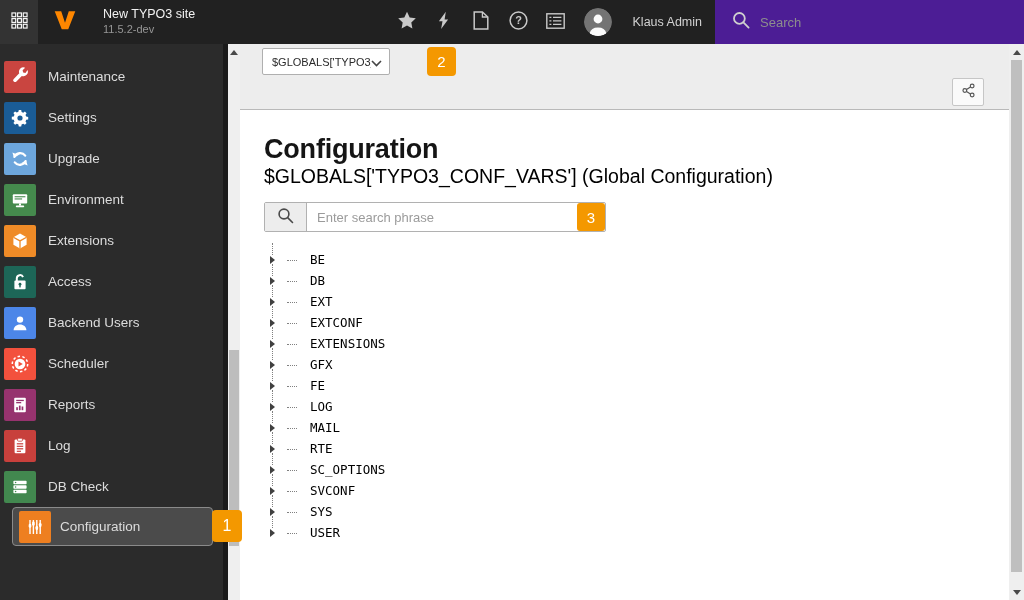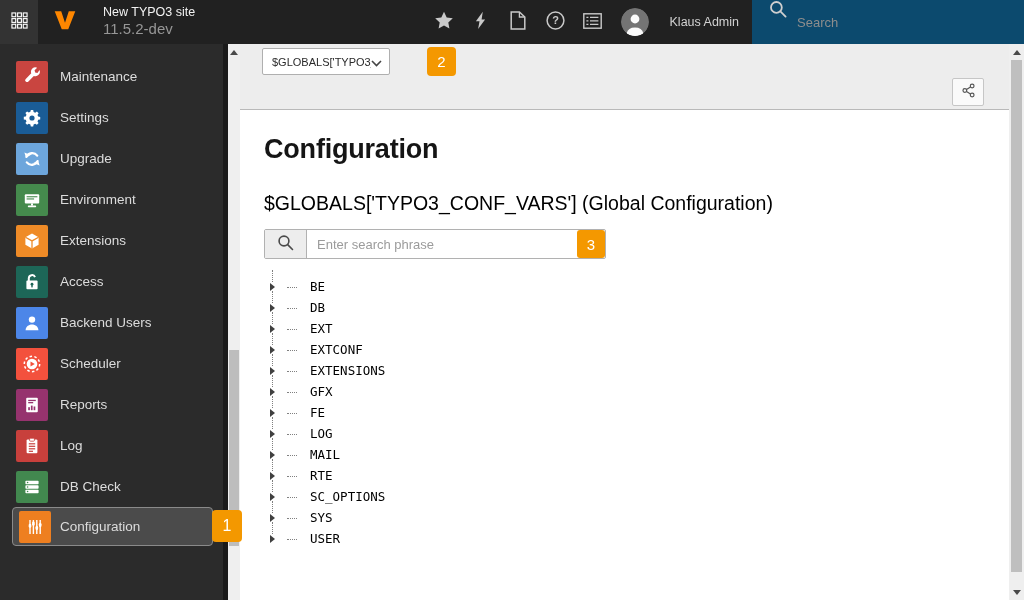--- a/index.html
+++ b/index.html
@@ -6,34 +6,34 @@
   html,body { width:1024px; height:600px; overflow:hidden; }
   body { font-family:"Liberation Sans","DejaVu Sans",sans-serif; background:#fff; }
   #app { position:relative; width:1024px; height:600px; overflow:hidden; }
 
   
   #topbar { position:absolute; left:0; top:0; width:1024px; height:44px; background:#212121; display:flex; align-items:stretch; z-index:40; }
   .tb-grid { width:38px; height:44px; background:#333; border:0; display:flex; align-items:center; justify-content:center; cursor:pointer; }
   .tb-brand { display:flex; align-items:center; padding-left:14px; cursor:pointer; }
   .tb-titles { margin-left:25px; line-height:1.25; }
   .tb-site { font-size:12.5px; color:#f2f2f2; white-space:nowrap; }
-  .tb-ver { font-size:15px; color:#969696; }
+  .tb-ver { font-size:11px; color:#969696; }
   .tb-spacer { flex:1; }
   .tb-actions { display:flex; align-items:stretch; }
   .tb-iconbtn { width:37px; background:transparent; border:0; display:flex; align-items:center; justify-content:center; cursor:pointer; }
   .tb-user { display:flex; align-items:center; gap:21px; padding:0 13px 0 10px; cursor:pointer; }
   .avatar { width:28px; height:28px; border-radius:50%; overflow:hidden; display:block; }
   .tb-username { font-size:12.5px; color:#d2d2d2; white-space:nowrap; }
-  .tb-search { width:272px; background:#0c4a6e; display:flex; gap:10px; padding-left:17px; }
+  .tb-search { width:309px; background:#4c1d95; display:flex; align-items:center; gap:10px; padding-left:17px; }
   .tb-search input { background:transparent; border:0; outline:0; color:#c9c9c9; font-size:13px; width:200px; }
   .tb-search input::placeholder { color:#8d8d8d; }
 
   
   #sidebar { position:absolute; left:0; top:44px; width:228px; height:556px; background:#2b2b2b; border-right:5px solid #1a1a1a; padding-top:12px; z-index:20; }
-  .mitem { height:41px; display:flex; align-items:center; padding-left:16px; cursor:pointer; }
+  .mitem { height:41px; display:flex; align-items:center; padding-left:4px; cursor:pointer; }
   .tile { width:32px; min-width:32px; height:32px; border-radius:2px; display:flex; align-items:center; justify-content:center; }
   .mlabel { margin-left:12px; font-size:13.5px; color:#dcdcdc; white-space:nowrap; }
   .msection { height:41px; margin-top:11px; display:flex; align-items:center; padding:0 26px 0 16px; cursor:pointer; }
   .msection .tile { background:transparent; }
   .msection .chev { margin-left:auto; display:flex; }
   .mitem.active { position:relative; margin-left:12px; width:201px; height:39px; background:#4b4b4b; border:1px solid #8a8a8a; border-radius:4px; padding-left:6px; }
   .mitem.active .mlabel { margin-left:9px; }
 
   .tour-badge { color:#fff; display:flex; align-items:center; justify-content:center; font-size:15px; border-radius:4px; }
   #badge1 { position:absolute; left:199px; top:2px; width:30px; height:32px; z-index:50; font-size:16px; }
@@ -47,21 +47,21 @@
   
   #docheader { position:absolute; left:240px; top:44px; width:769px; height:66px; background:#ededed; border-bottom:1px solid #b9b9b9; z-index:10; }
   .mod-select { position:absolute; left:22px; top:4px; width:128px; height:27px; background:#fff; border:1px solid #afafaf; border-radius:2px; display:flex; align-items:center; padding:0 7px 0 9px; cursor:pointer; }
   .mod-select .val { font-size:11px; color:#2a2a2a; white-space:nowrap; overflow:hidden; flex:1; }
   #badge2 { position:absolute; left:187px; top:3px; width:29px; height:29px; }
   .share-btn { position:absolute; right:25px; top:34px; width:32px; height:28px; background:#fafafa; border:1px solid #c6c6c6; border-radius:2px; display:flex; align-items:center; justify-content:center; cursor:pointer; }
 
   
   #main { position:absolute; left:240px; top:110px; width:769px; height:490px; background:#fff; padding:24px 0 0 24px; }
   #page-title { font-size:27px; font-weight:bold; color:#151515; letter-spacing:-0.2px; }
-  #section-heading { margin-top:27px; font-size:19.5px; font-weight:400; color:#000; }
+  #section-heading { font-size:19.5px; font-weight:400; color:#000; }
   .searchgroup { margin-top:14px; width:342px; height:30px; border:1px solid #b1b1b1; border-radius:2px; display:flex; align-items:stretch; background:#fff; }
   .sg-addon { width:42px; background:#ededed; border-right:1px solid #b1b1b1; display:flex; align-items:center; justify-content:center; }
   .sg-input { flex:1; border:0; outline:0; padding:0 10px; font-size:13px; color:#333; min-width:0; background:transparent; }
   .sg-input::placeholder { color:#9b9b9b; }
   .sg-badge { width:28px; border-radius:3px; }
 
   .tree { list-style:none; margin:17px 0 0; padding-left:6px; font-family:"DejaVu Sans Mono","Liberation Mono",monospace; font-size:12.5px; color:#000; }
   .tnode { height:21px; display:flex; align-items:center; position:relative; cursor:pointer;gap:10px; }
   .tnode::before { content:""; position:absolute; left:2px; top:-6px; height:12px; border-left:1px dotted #808080; }
   .tri { width:0; height:0; border-top:4px solid transparent; border-bottom:4px solid transparent; border-left:5px solid #404040; }
@@ -395,20 +395,25 @@
           <span>RTE</span>
         </li>
       <li class="tnode">
           <span class="tri"></span>
           <span class="tdots"></span>
           <span>SC_OPTIONS</span>
         </li>
       <li class="tnode">
           <span class="tri"></span>
           <span class="tdots"></span>
+          <span>SVCONF</span>
+        </li>
+      <li class="tnode">
+          <span class="tri"></span>
+          <span class="tdots"></span>
           <span>SYS</span>
         </li>
       <li class="tnode">
           <span class="tri"></span>
           <span class="tdots"></span>
           <span>USER</span>
         </li>
     </ul>
   </main>
 

